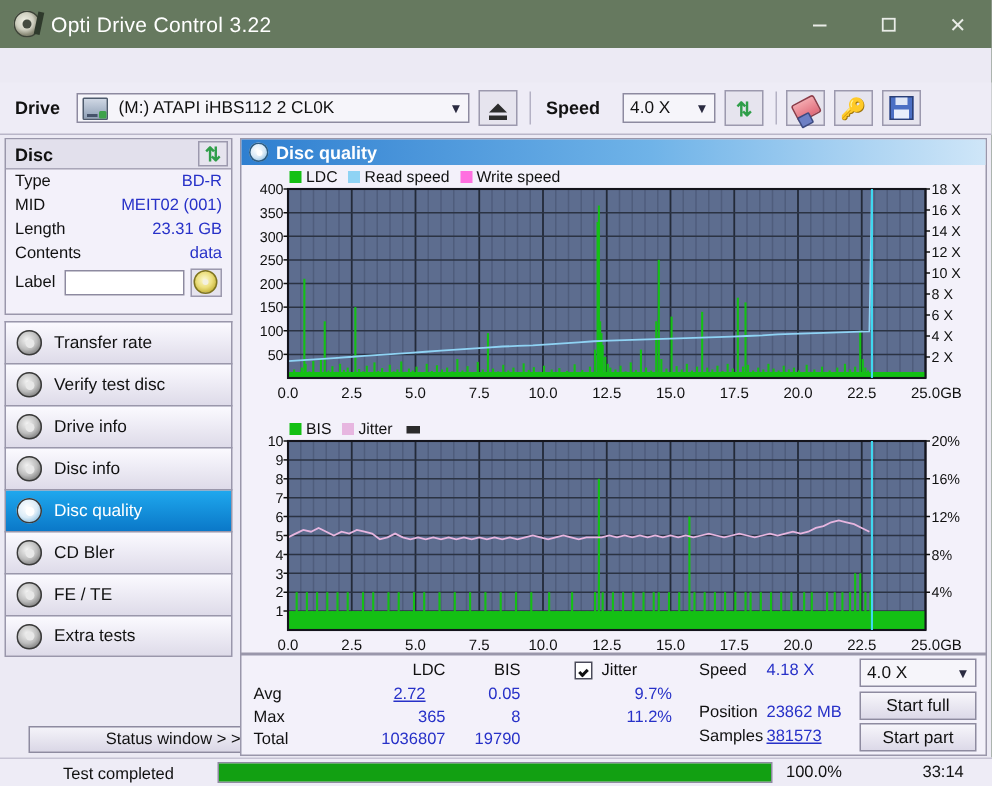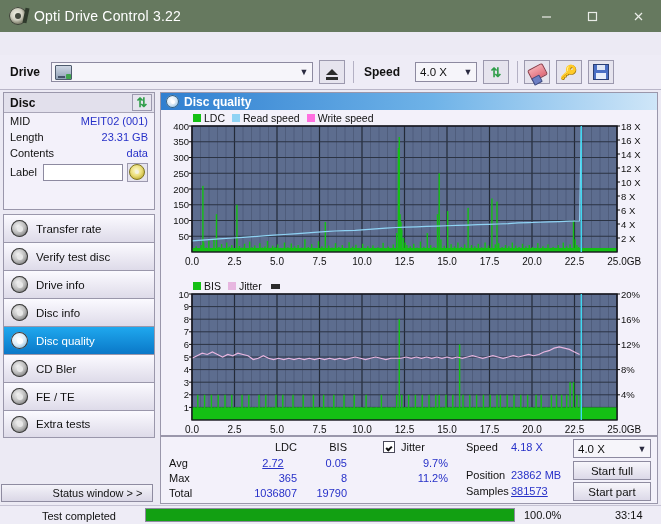--- a/index.html
+++ b/index.html
@@ -156,21 +156,21 @@
     background:radial-gradient(circle at 42% 38%,#f4f4f4 0%,#bdbdbd 45%,#6f6f6f 80%,#4a4a4a 100%);
     box-shadow:inset 0 0 0 1px #3a3a3a;position:relative;
   }
   .navitem.sel .nic{
     background:radial-gradient(circle at 42% 38%,#ffffff 0%,#dcecf7 45%,#7fb7dc 80%,#3f6f95 100%);
   }
   .nic:after{content:"";position:absolute;left:5.5px;top:5.5px;width:6px;height:6px;border-radius:50%;background:#e8e8e8;}
   .navitem.sel .nic:after{background:#ffffff;}
   .nlabel{font-size:11.5px;color:#111;}
   .statusbtn{
-    position:absolute;left:1px;top:484px;width:152px;height:18px;
+    position:absolute;left:19px;top:484px;width:152px;height:18px;
     border:1px solid #8e8ba0;background:linear-gradient(#f4f3f9,#dad7e6);
     display:flex;align-items:center;justify-content:center;box-sizing:border-box;
     font-size:11px;color:#111;padding-left:41px;
   }
   
   .content{
     position:absolute;left:160px;top:92px;width:498px;height:344px;
     border:1px solid #9a97ab;background:#f3f1fa;box-sizing:border-box;
   }
   .dq-head{
@@ -254,20 +254,21 @@
           </svg>
       </div>
     </div>
   </div>
 
 
   <div class="toolbar">
     <div class="tb-label">Drive</div>
     <div class="combo" id="drive-combo">
       <div class="drv-ic"></div>
+      <div class="cv">(M:)  ATAPI iHBS112  2 CL0K</div>
       <div class="arrow">▼</div>
     </div>
     <div class="tbtn">
       <div class="ic-eject"></div>
     </div>
     <div class="sep"></div>
     <div class="tb-label">Speed</div>
     <div class="combo" id="speed-combo">
       <div class="cv">4.0 X</div>
       <div class="arrow">▼</div>
@@ -290,20 +291,24 @@
   <div class="leftpane">
 
     <div class="disc-box">
       <div class="disc-head">
         <div class="t">Disc</div>
         <div class="mini-btn">
           <div class="ic-refresh">⇅</div>
         </div>
       </div>
 
+      <div class="disc-row">
+        <span class="k">Type</span>
+        <span class="v">BD-R</span>
+      </div>
       <div class="disc-row">
         <span class="k">MID</span>
         <span class="v">MEIT02 (001)</span>
       </div>
       <div class="disc-row">
         <span class="k">Length</span>
         <span class="v">23.31 GB</span>
       </div>
       <div class="disc-row">
         <span class="k">Contents</span>

